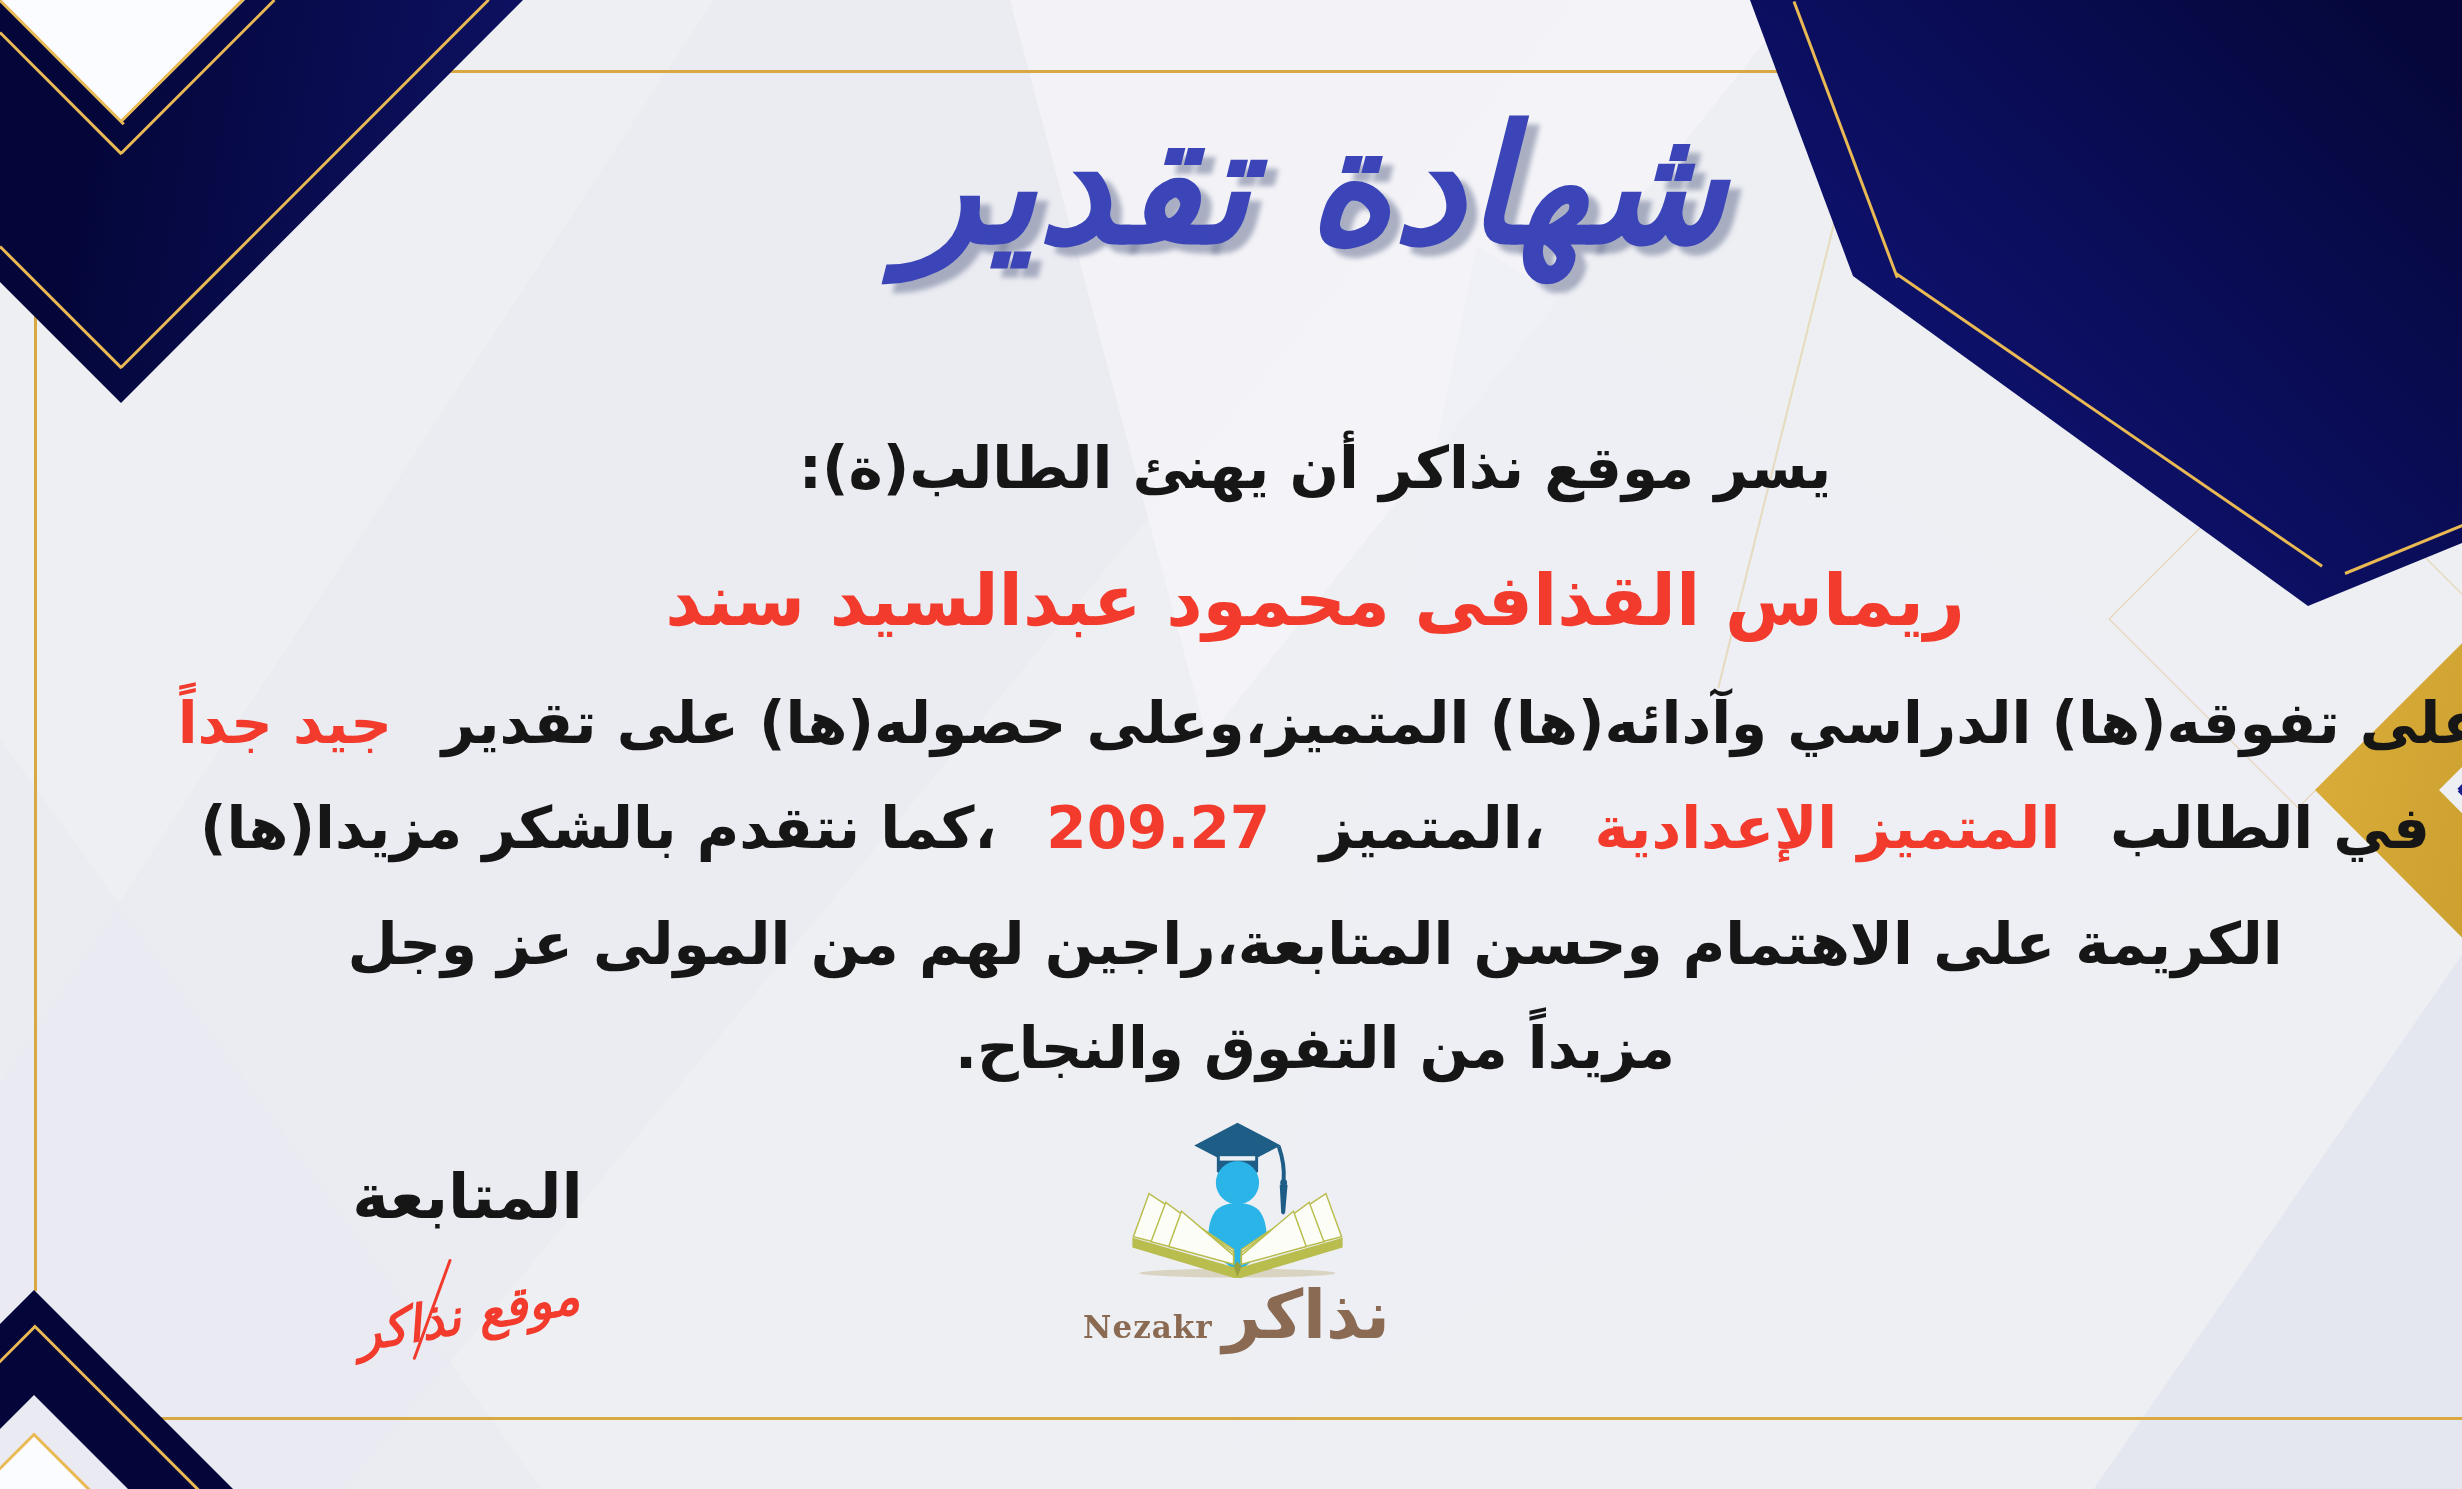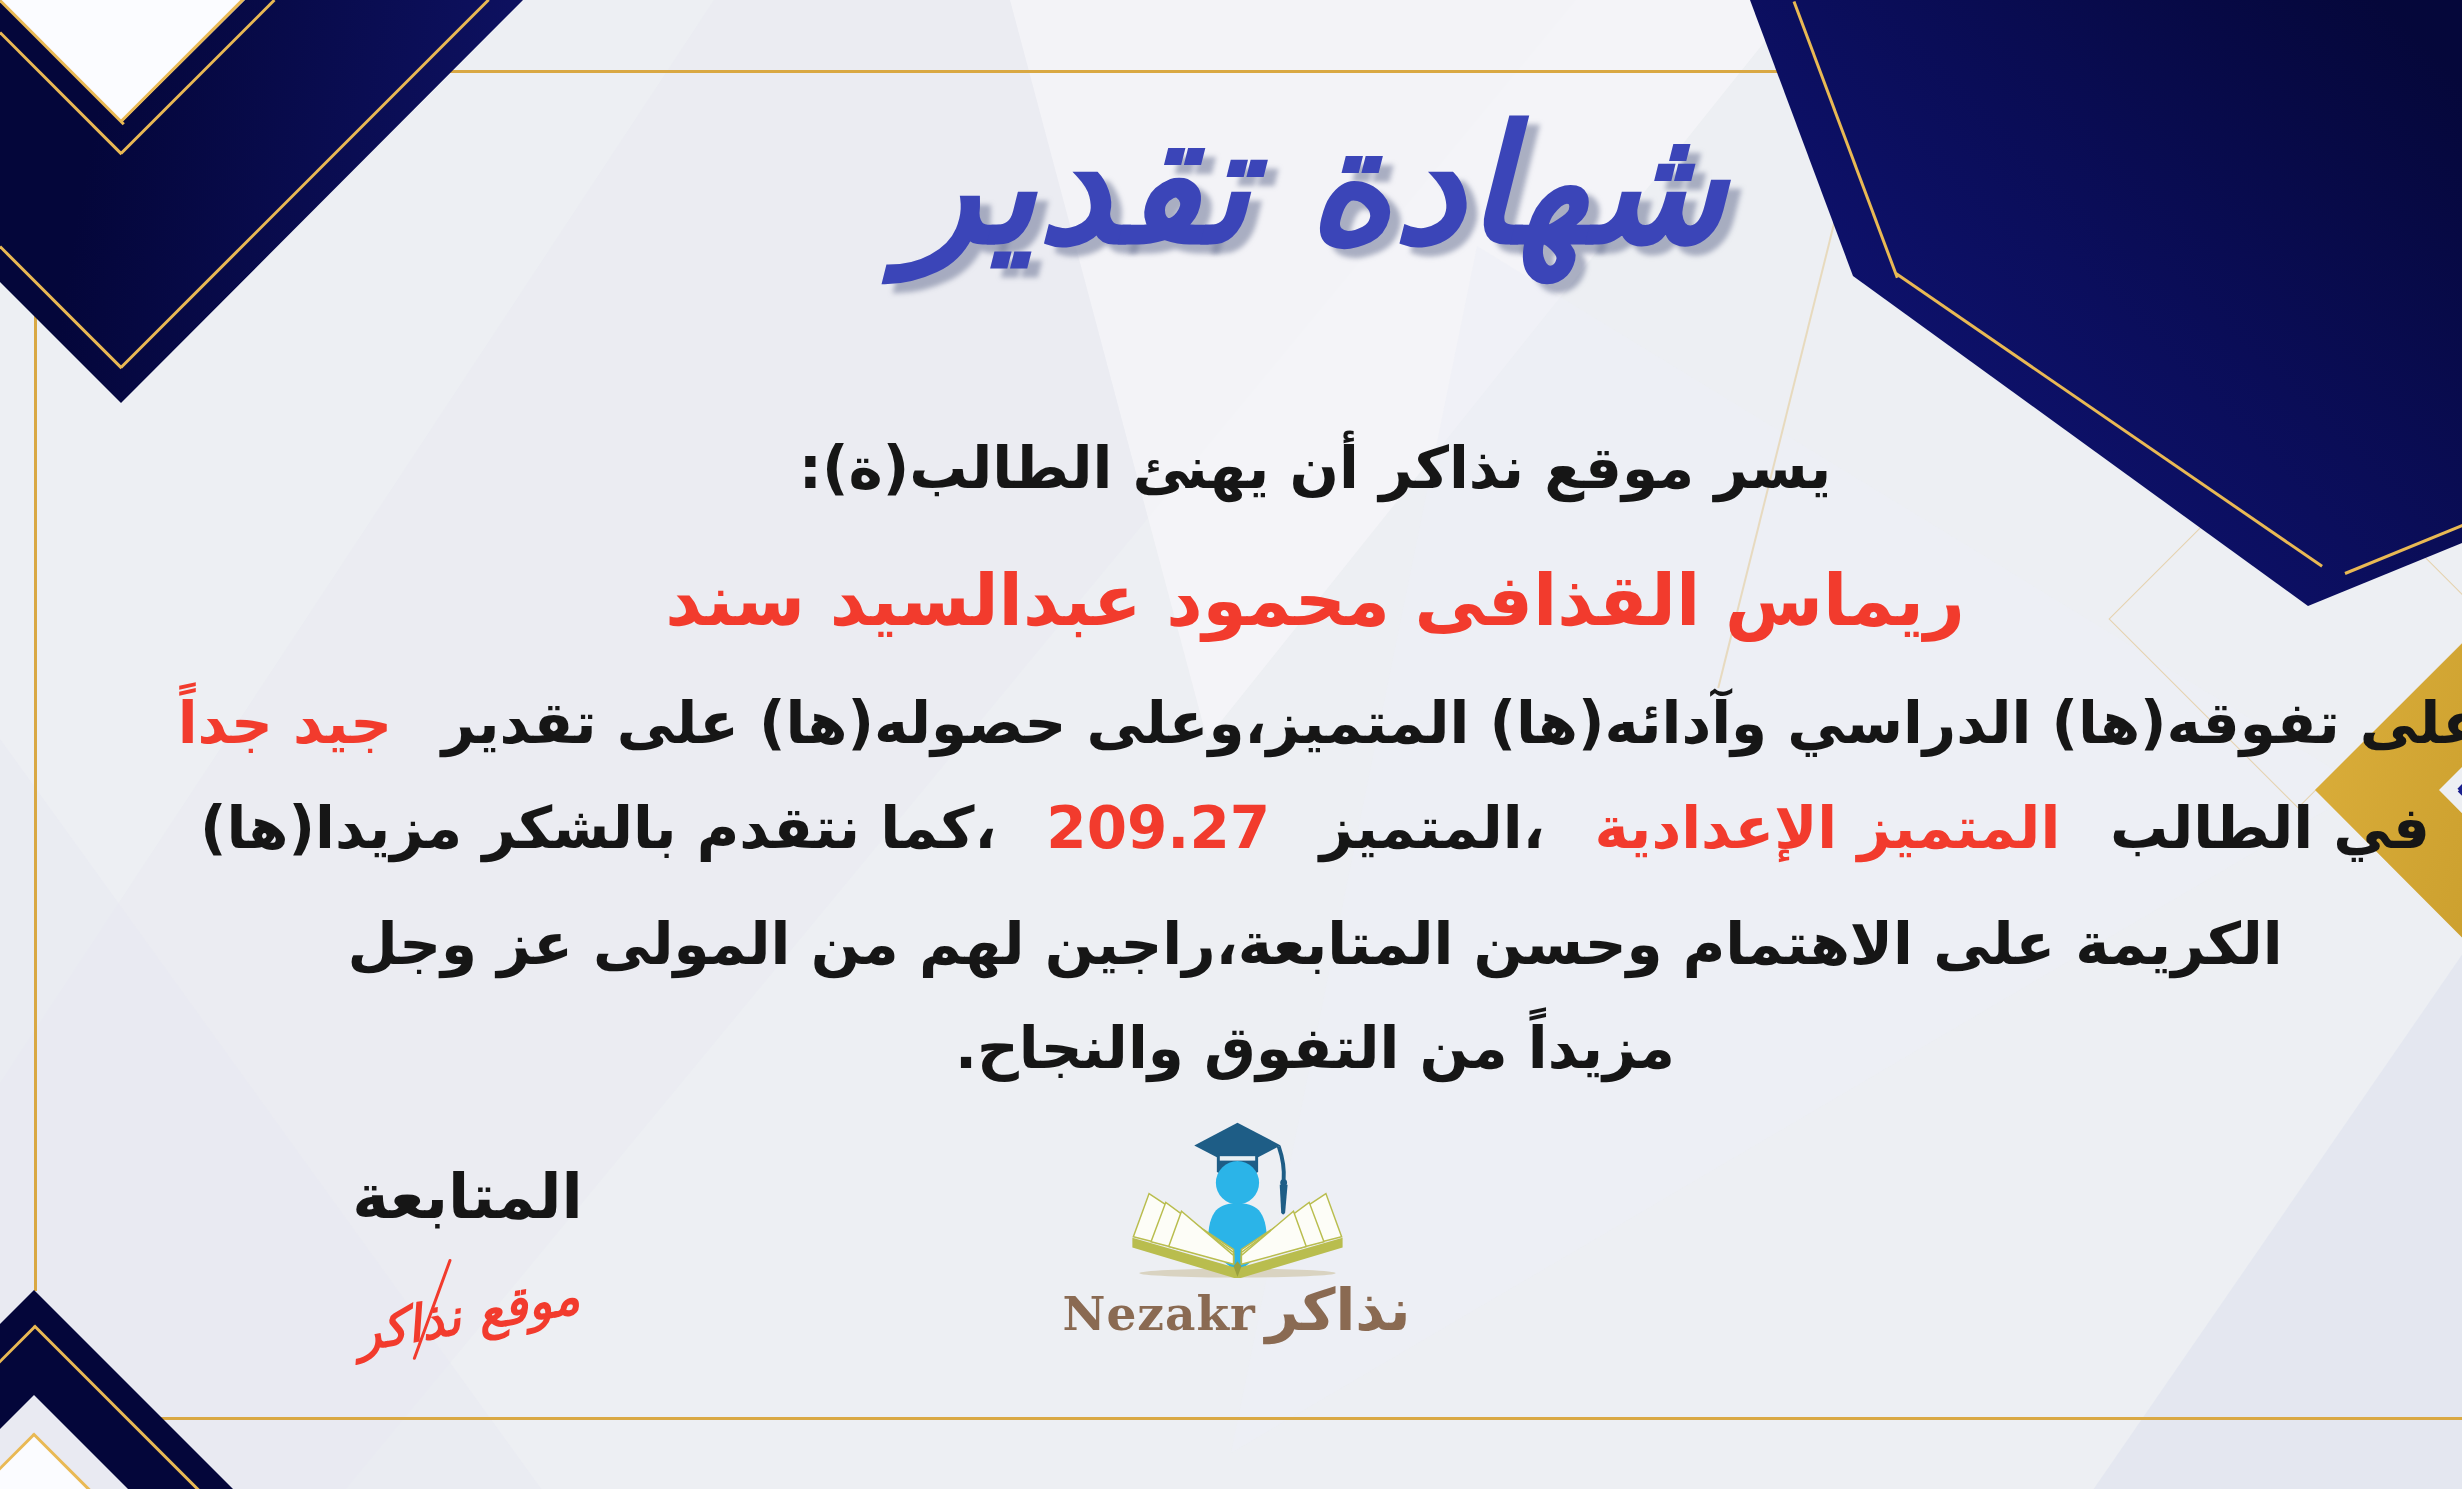--- a/index.html
+++ b/index.html
@@ -50,22 +50,22 @@
   .red{color:#f23b2d;margin:0 29.5px;text-align:center;}
   .sig-label{position:absolute;left:320px;top:1160px;width:295px;text-align:center;font-size:62px;z-index:5;}
   .sig-value{position:absolute;left:305px;top:1286px;width:325px;text-align:center;font-size:50px;color:#f23b2d;
     font-style:italic;transform:rotate(-10deg);z-index:5;}
   .sig-stroke{position:absolute;left:449px;top:1259px;width:2.5px;height:107px;background:#f23b2d;
     transform:rotate(20deg);transform-origin:top center;z-index:5;border-radius:1.5px;}
 
   
   .logo{position:absolute;left:1122px;top:1111px;width:229px;height:231px;z-index:5;}
   .brand-row{position:absolute;left:0;top:165px;width:100%;display:flex;justify-content:center;align-items:baseline;gap:9.8px;}
-  .brand-latin{font-family:"DejaVu Serif",serif;font-weight:bold;font-size:47px;color:#8a6a52;letter-spacing:1px;}
-  .brand-arabic{font-family:"DejaVu Sans",sans-serif;font-weight:bold;font-size:58px;color:#8a6a52;}
+  .brand-latin{font-family:"DejaVu Serif",serif;font-weight:bold;font-size:31px;color:#8a6a52;letter-spacing:1px;}
+  .brand-arabic{font-family:"DejaVu Sans",sans-serif;font-weight:bold;font-size:67px;color:#8a6a52;}
 </style>
 </head>
 <body>
 
 <div class="page">
 
   <div class="facet facetA"></div>
   <div class="facet facetB"></div>
   <div class="facet facetC"></div>
   <div class="facet facetD"></div>

